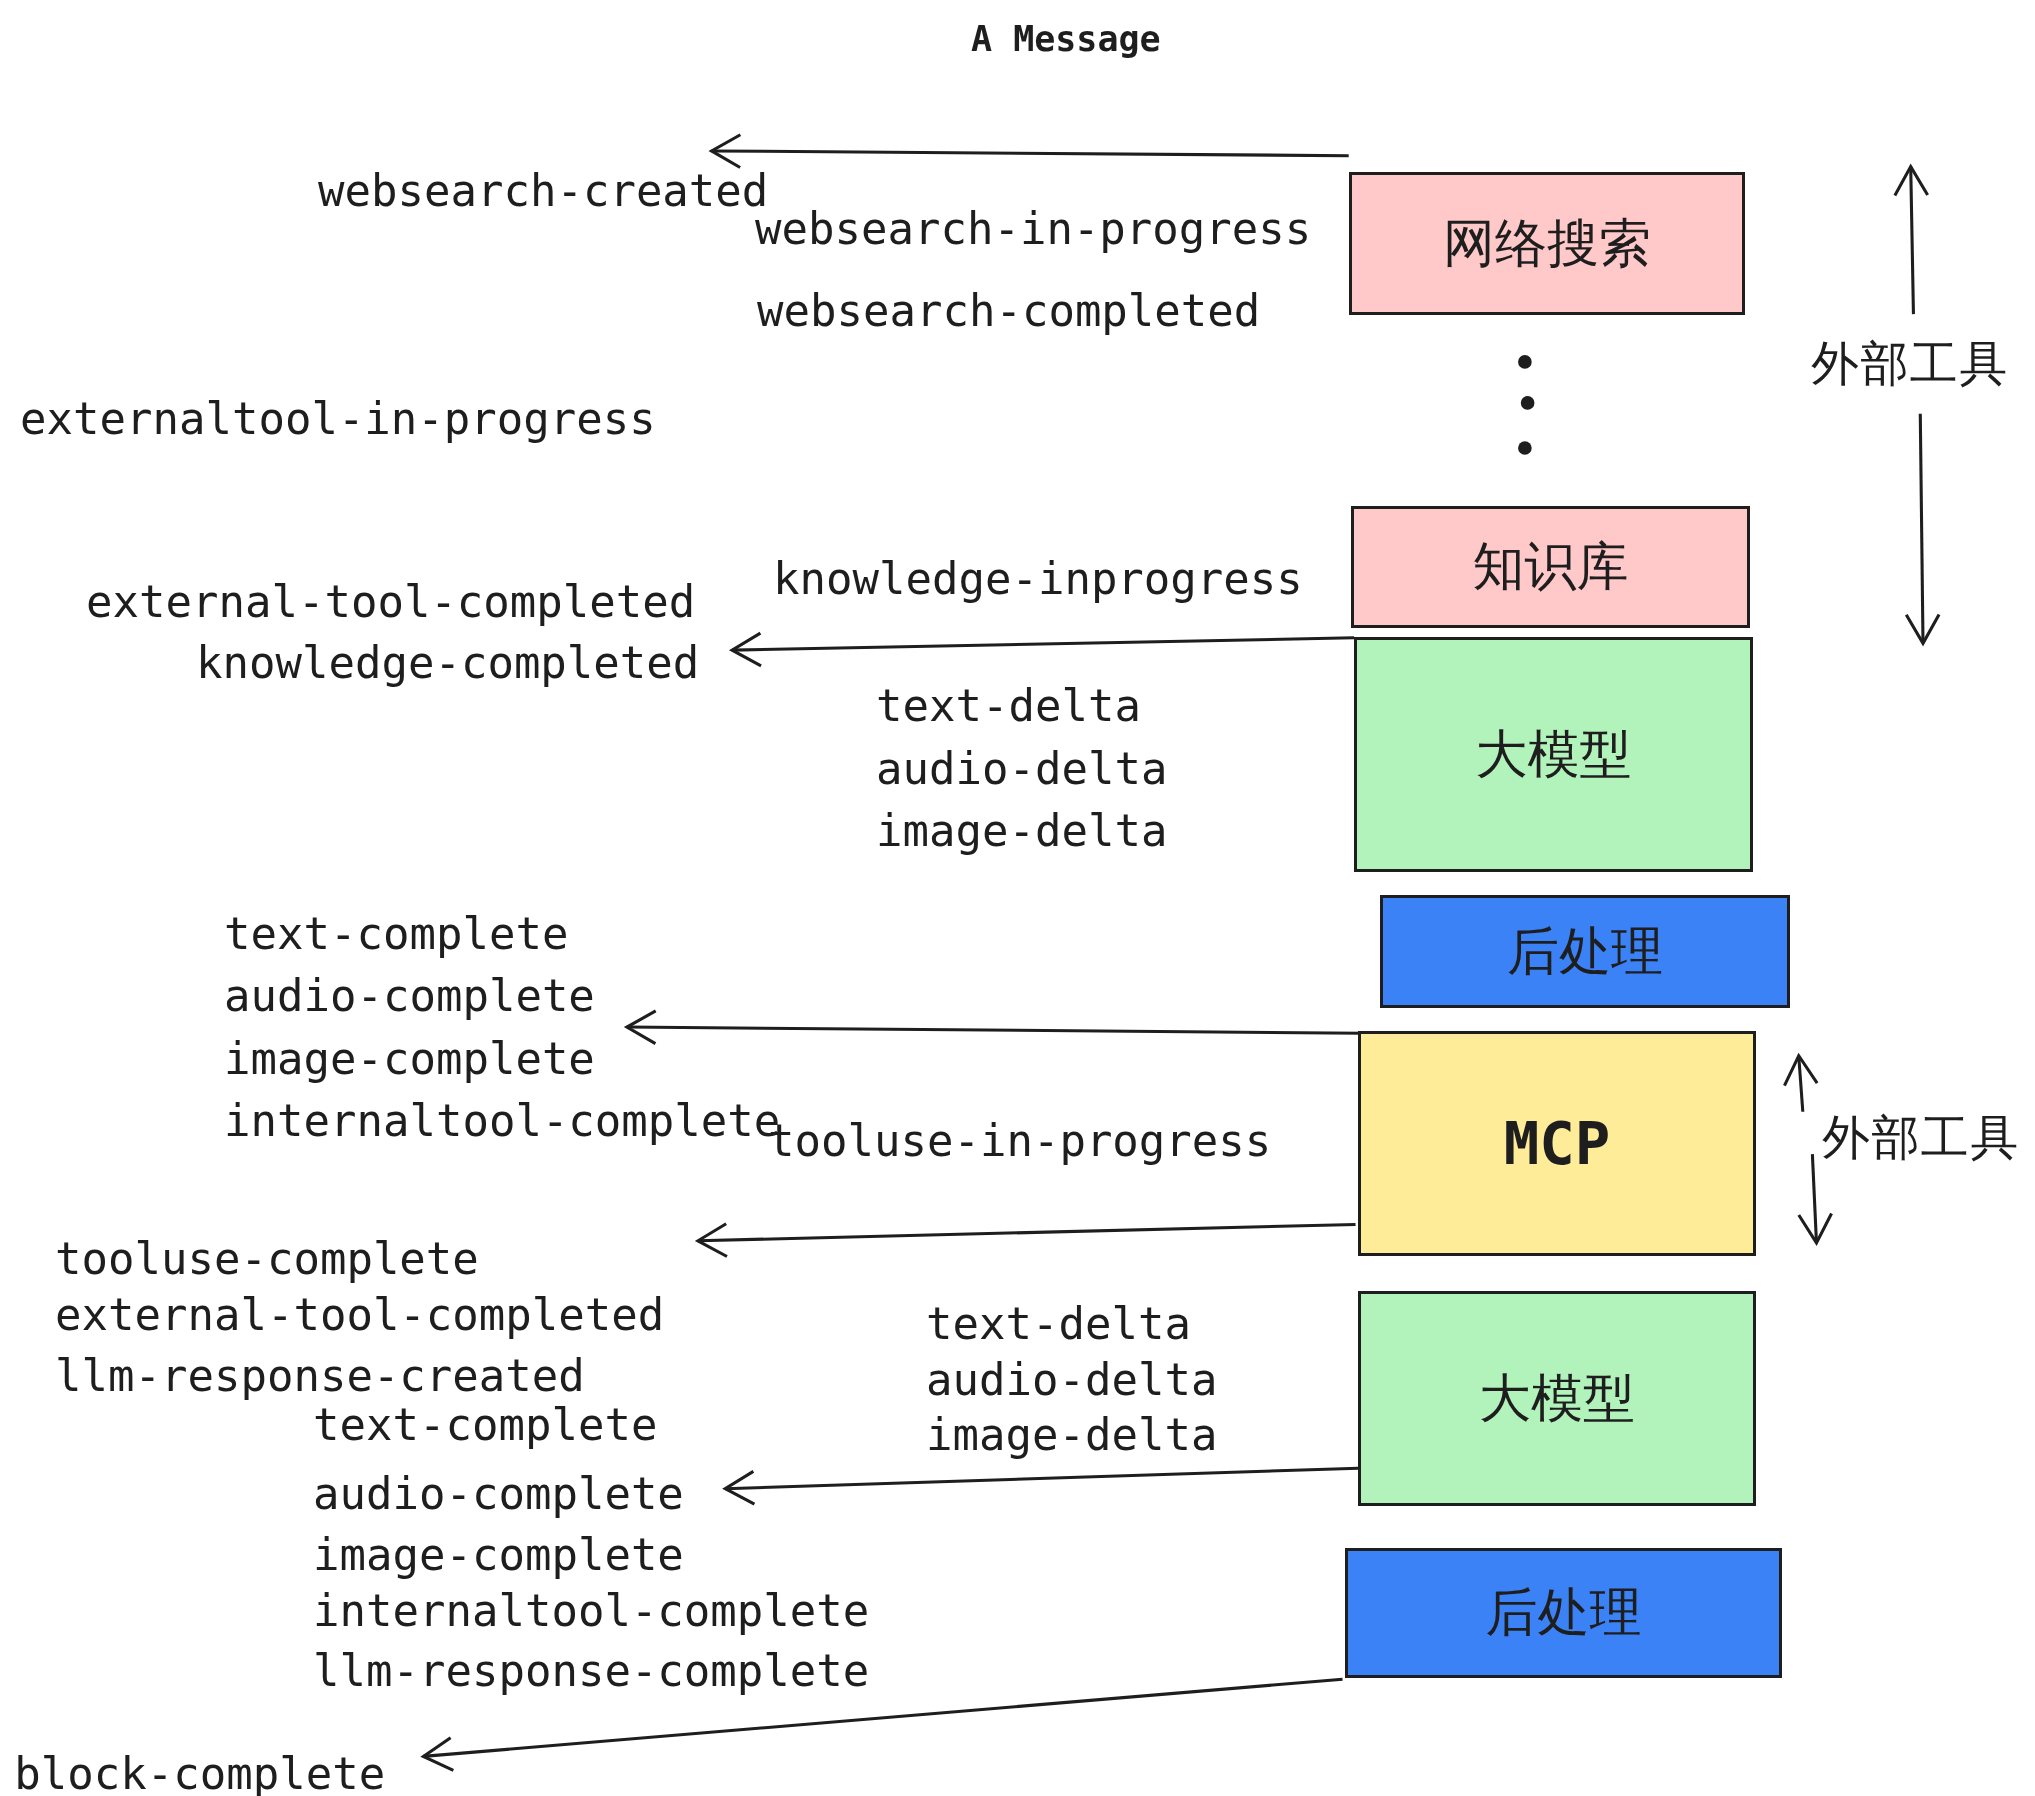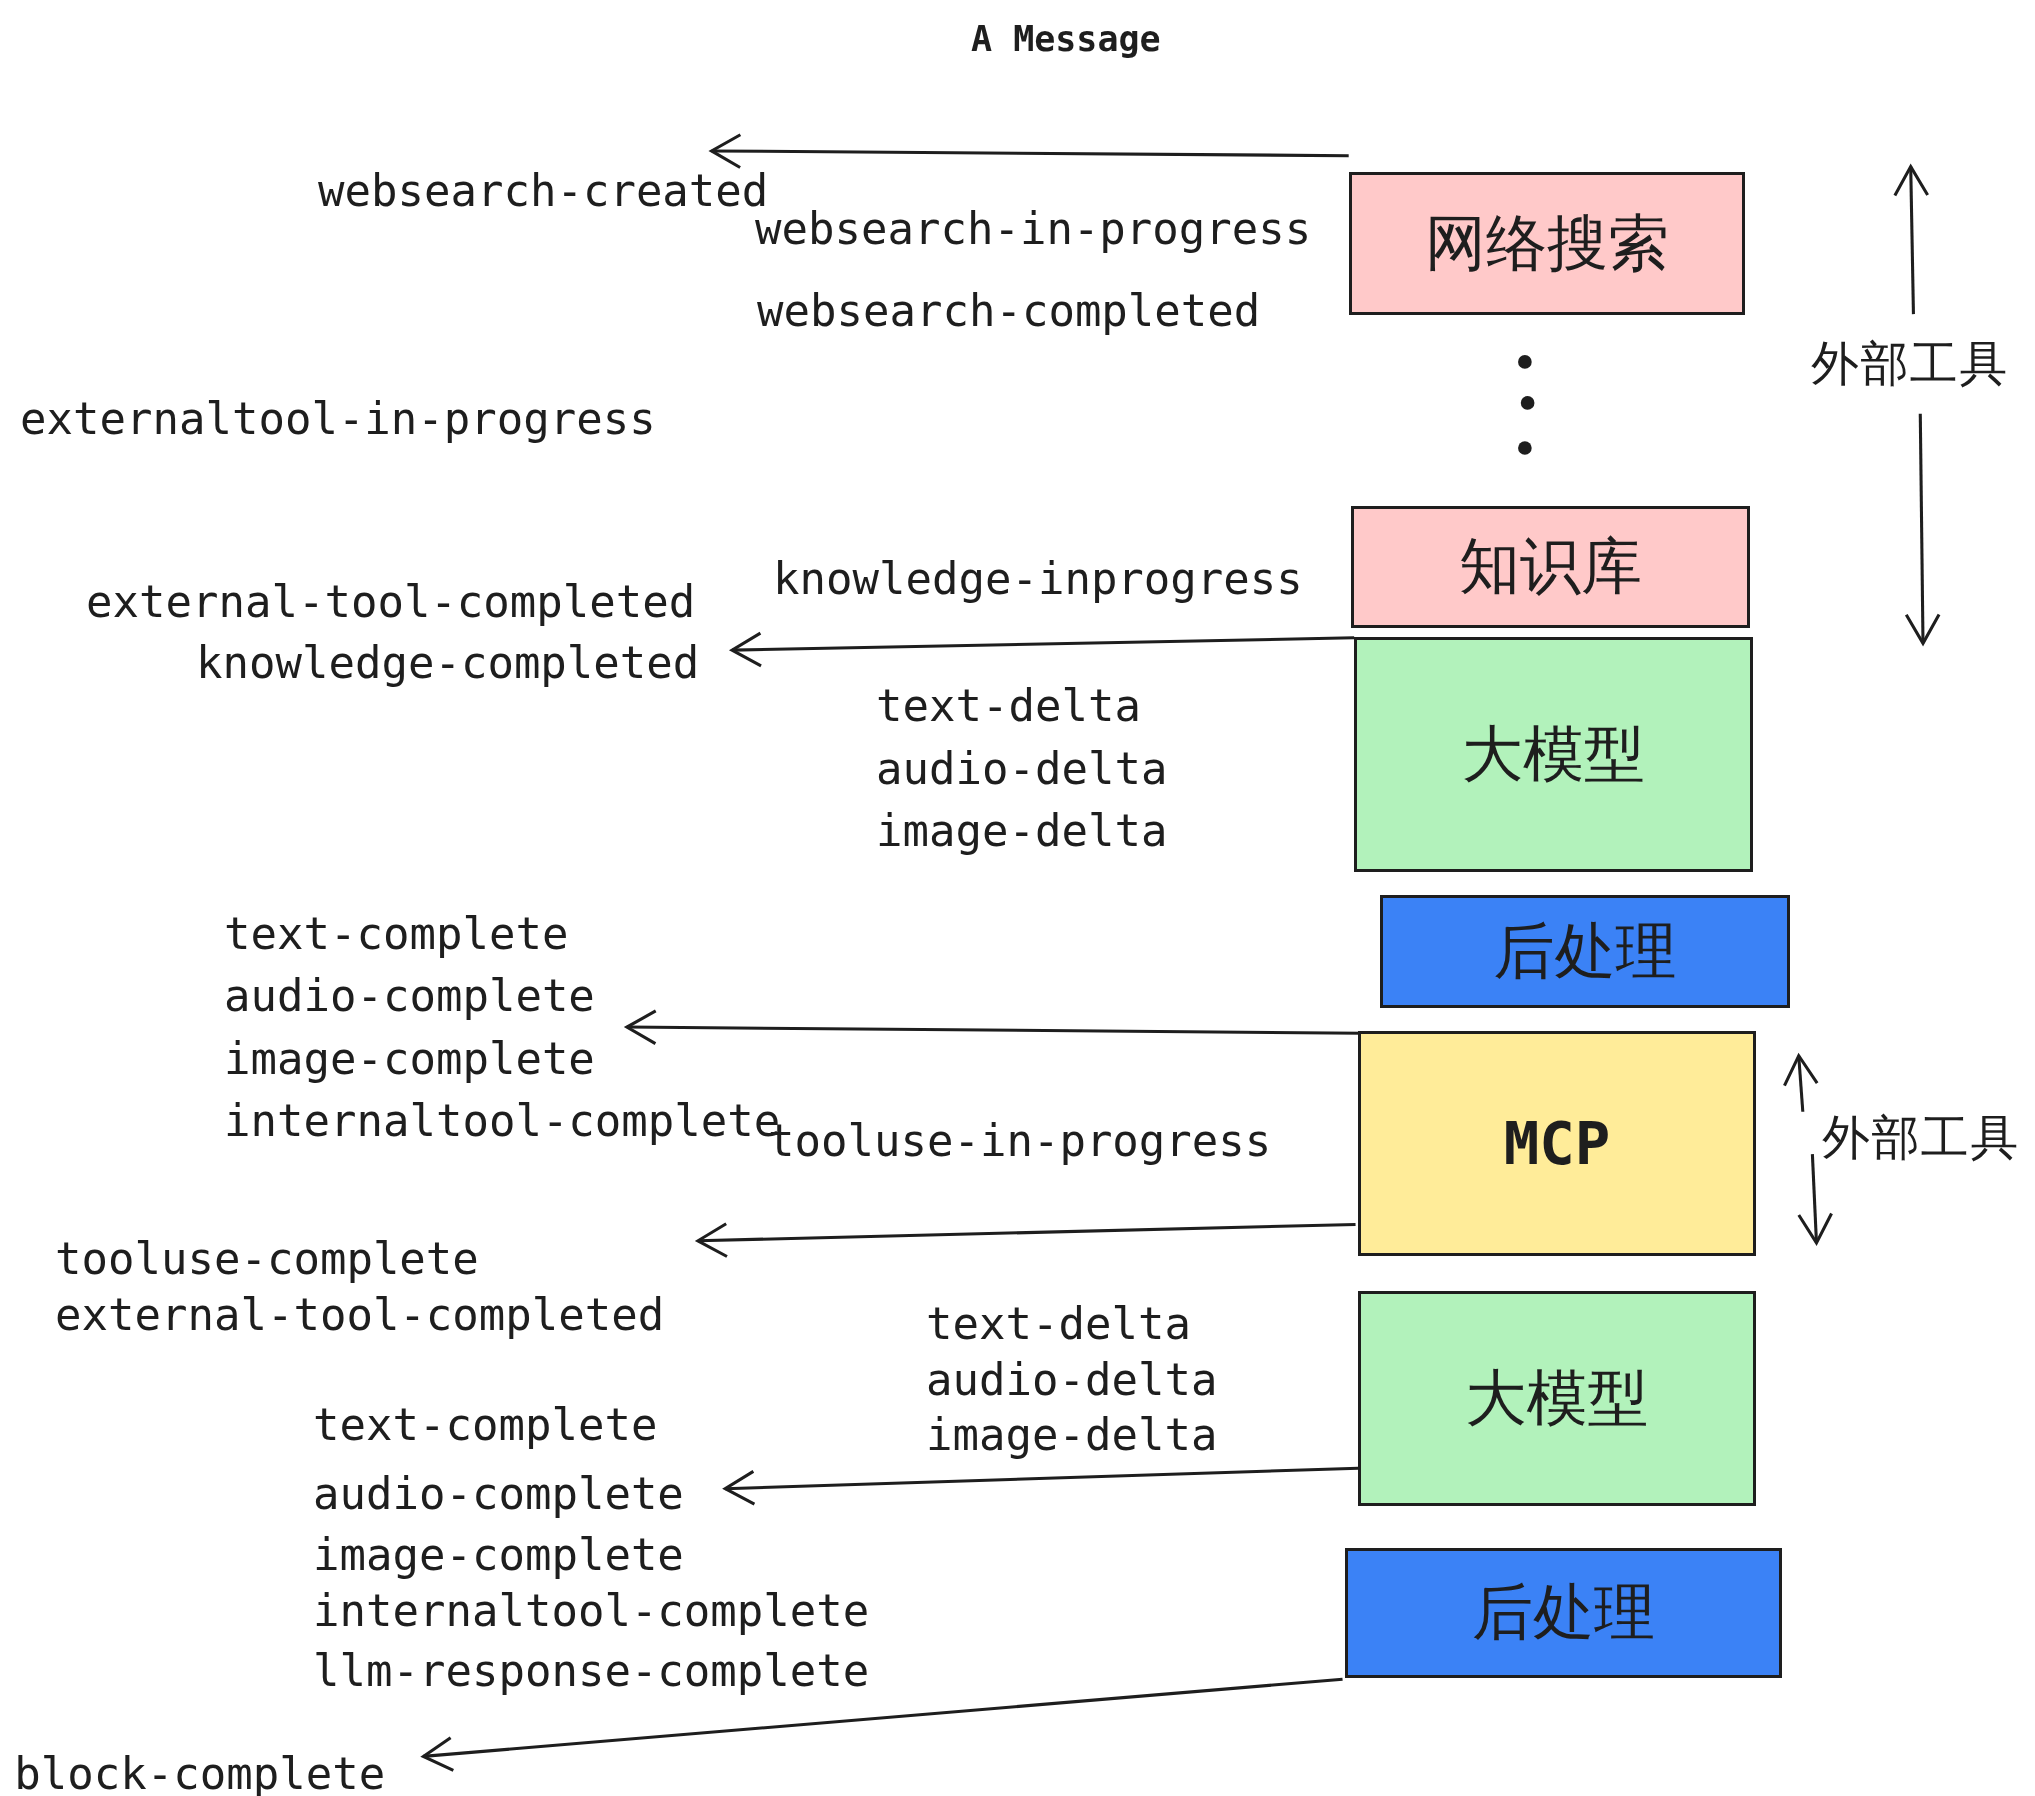--- a/index.html
+++ b/index.html
@@ -15,21 +15,21 @@
   .title{
     position:absolute;font-size:35px;line-height:55px;white-space:nowrap;
     color:#1e1e1e;font-weight:600;
   }
   .box{
     position:absolute;border:3.4px solid #1e1e1e;box-sizing:border-box;
     display:flex;align-items:center;justify-content:center;
   }
   .box .lbl{
     font-family:"Liberation Sans", sans-serif;
-    font-size:61px;color:#1e1e1e;white-space:nowrap;
+    font-size:52px;color:#1e1e1e;white-space:nowrap;
   }
   .box .lbl.mono{
     font-family:"DejaVu Sans Mono", monospace;font-size:59px;font-weight:600;
   }
   .pink{background:#ffc9c9;}
   .green{background:#b2f2bb;}
   .yellow{background:#ffec99;}
   .white{background:#3b82f6;}
   .ann{
     position:absolute;font-family:"Liberation Sans", sans-serif;
@@ -83,20 +83,21 @@
   <div class="evt" style="left:876px;top:803px;">image-delta</div>
 
   <div class="evt" style="left:224px;top:906px;">text-complete</div>
   <div class="evt" style="left:224px;top:968px;">audio-complete</div>
   <div class="evt" style="left:224px;top:1031px;">image-complete</div>
   <div class="evt" style="left:224px;top:1093px;">internaltool-complete</div>
   <div class="evt" style="left:768px;top:1113px;">tooluse-in-progress</div>
 
   <div class="evt" style="left:55px;top:1231px;">tooluse-complete</div>
   <div class="evt" style="left:55px;top:1287px;">external-tool-completed</div>
+  <div class="evt" style="left:55px;top:1348px;">llm-response-created</div>
 
   <div class="evt" style="left:926px;top:1296px;">text-delta</div>
   <div class="evt" style="left:926px;top:1352px;">audio-delta</div>
   <div class="evt" style="left:926px;top:1407px;">image-delta</div>
 
   <div class="evt" style="left:313px;top:1397px;">text-complete</div>
   <div class="evt" style="left:313px;top:1466px;">audio-complete</div>
   <div class="evt" style="left:313px;top:1527px;">image-complete</div>
   <div class="evt" style="left:313px;top:1583px;">internaltool-complete</div>
   <div class="evt" style="left:313px;top:1643px;text-align:center;">llm-response-complete</div>

